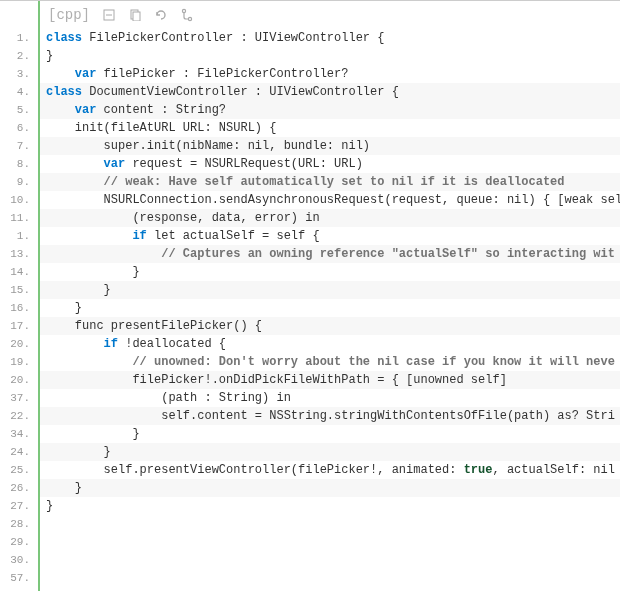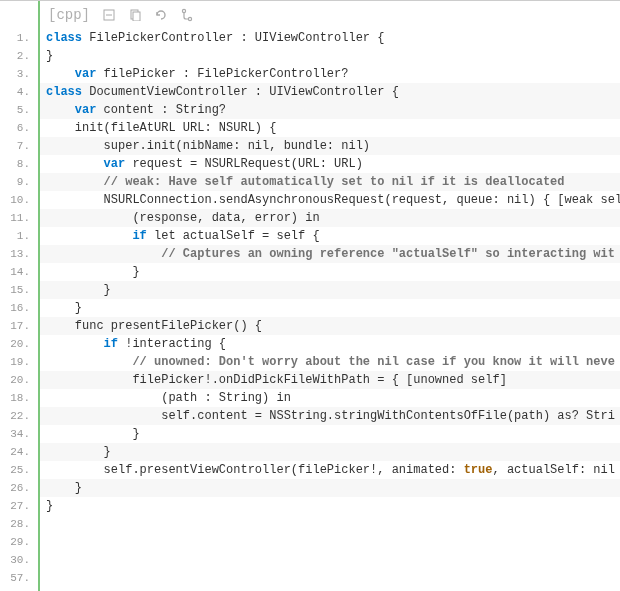--- a/index.html
+++ b/index.html
@@ -9,21 +9,21 @@
 .gutter .ln{height:18px;line-height:18px;text-align:right;padding-right:8px;color:#999;font-size:11px}
 .main{flex:1;display:flex;flex-direction:column;overflow:hidden}
 .toolbar{height:28px;display:flex;align-items:center;padding:0 8px;gap:12px;color:#aaa}
 .lang-tag{color:#b0b0b0;font-size:14px}
 .tool-icon{width:14px;height:14px;display:inline-flex;align-items:center;justify-content:center;color:#aaa;cursor:pointer}
 .code{flex:1}
 .line{height:18px;line-height:18px;white-space:pre;padding-left:6px;overflow:hidden}
 .line.alt{background:#f7f7f7}
 .kw{color:#0077cc;font-weight:bold}
 .com{color:#737373;font-weight:bold}
-.lit{color:#a16207;font-weight:bold}
+.lit{color:#14532d;font-weight:bold}
 svg{display:block}
 </style>
 </head>
 <body>
 
 <div class="container">
   <div class="gutter">
       <div class="ln">1.</div>
       <div class="ln">2.</div>
       <div class="ln">3.</div>
@@ -37,21 +37,21 @@
       <div class="ln">11.</div>
       <div class="ln">1.</div>
       <div class="ln">13.</div>
       <div class="ln">14.</div>
       <div class="ln">15.</div>
       <div class="ln">16.</div>
       <div class="ln">17.</div>
       <div class="ln">20.</div>
       <div class="ln">19.</div>
       <div class="ln">20.</div>
-      <div class="ln">18.</div>
+      <div class="ln">37.</div>
       <div class="ln">22.</div>
       <div class="ln">34.</div>
       <div class="ln">24.</div>
       <div class="ln">25.</div>
       <div class="ln">26.</div>
       <div class="ln">27.</div>
       <div class="ln">28.</div>
       <div class="ln">29.</div>
       <div class="ln">30.</div>
       <div class="ln">57.</div>
@@ -96,21 +96,21 @@
         <div class="line"><span>        </span><span class="kw">var</span><span> request = NSURLRequest(URL: URL)</span></div>
         <div class="line alt"><span>        </span><span class="com">// weak: Have self automatically set to nil if it is deallocated</span></div>
         <div class="line"><span>        NSURLConnection.sendAsynchronousRequest(request, queue: nil) { [weak sel</span></div>
         <div class="line alt"><span>            (response, data, error) in</span></div>
         <div class="line"><span>            </span><span class="kw">if</span><span> let actualSelf = self {</span></div>
         <div class="line alt"><span>                </span><span class="com">// Captures an owning reference "actualSelf" so interacting wit</span></div>
         <div class="line"><span>            }</span></div>
         <div class="line alt"><span>        }</span></div>
         <div class="line"><span>    }</span></div>
         <div class="line alt"><span>    func presentFilePicker() {</span></div>
-        <div class="line"><span>        </span><span class="kw">if</span><span> !interacting {</span></div>
+        <div class="line"><span>        </span><span class="kw">if</span><span> !deallocated {</span></div>
         <div class="line"><span>            </span><span class="com">// unowned: Don't worry about the nil case if you know it will neve</span></div>
         <div class="line alt"><span>            filePicker!.onDidPickFileWithPath = { [unowned self]</span></div>
         <div class="line"><span>                (path : String) in</span></div>
         <div class="line alt"><span>                self.content = NSString.stringWithContentsOfFile(path) as? Stri</span></div>
         <div class="line"><span>            }</span></div>
         <div class="line alt"><span>        }</span></div>
         <div class="line"><span>        self.presentViewController(filePicker!, animated: </span><span class="lit">true</span><span>, actualSelf: nil</span></div>
         <div class="line alt"><span>    }</span></div>
         <div class="line"><span>}</span></div>
       </div>

